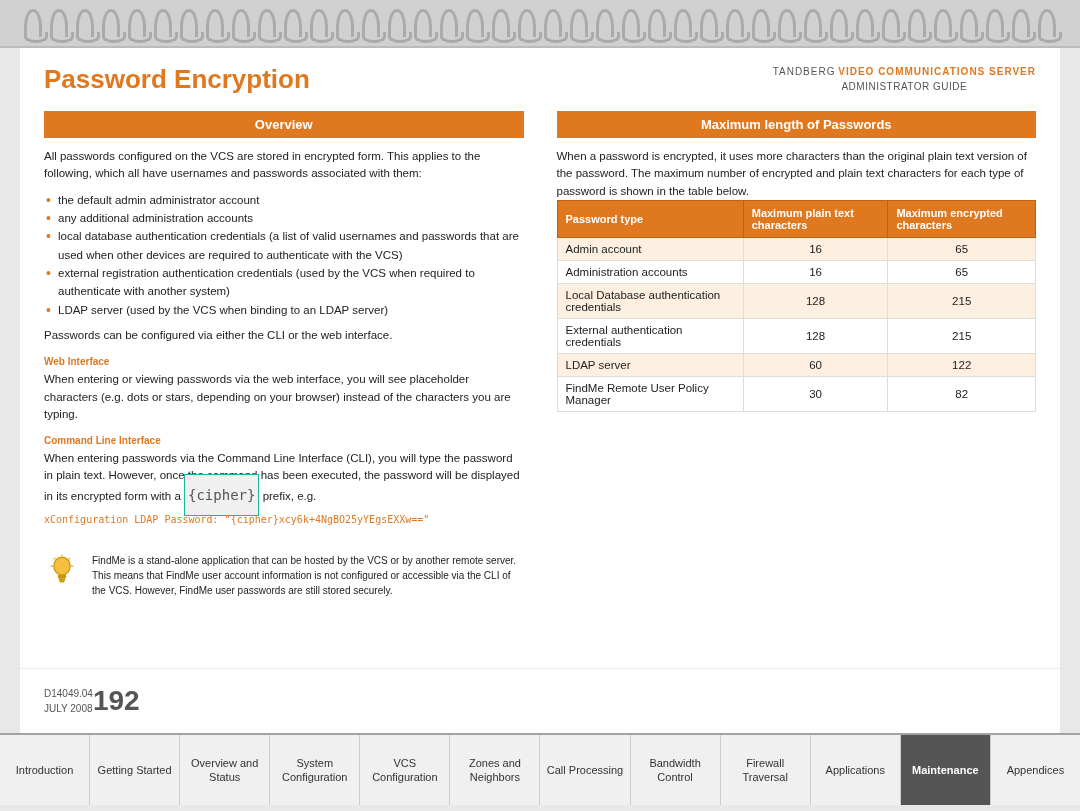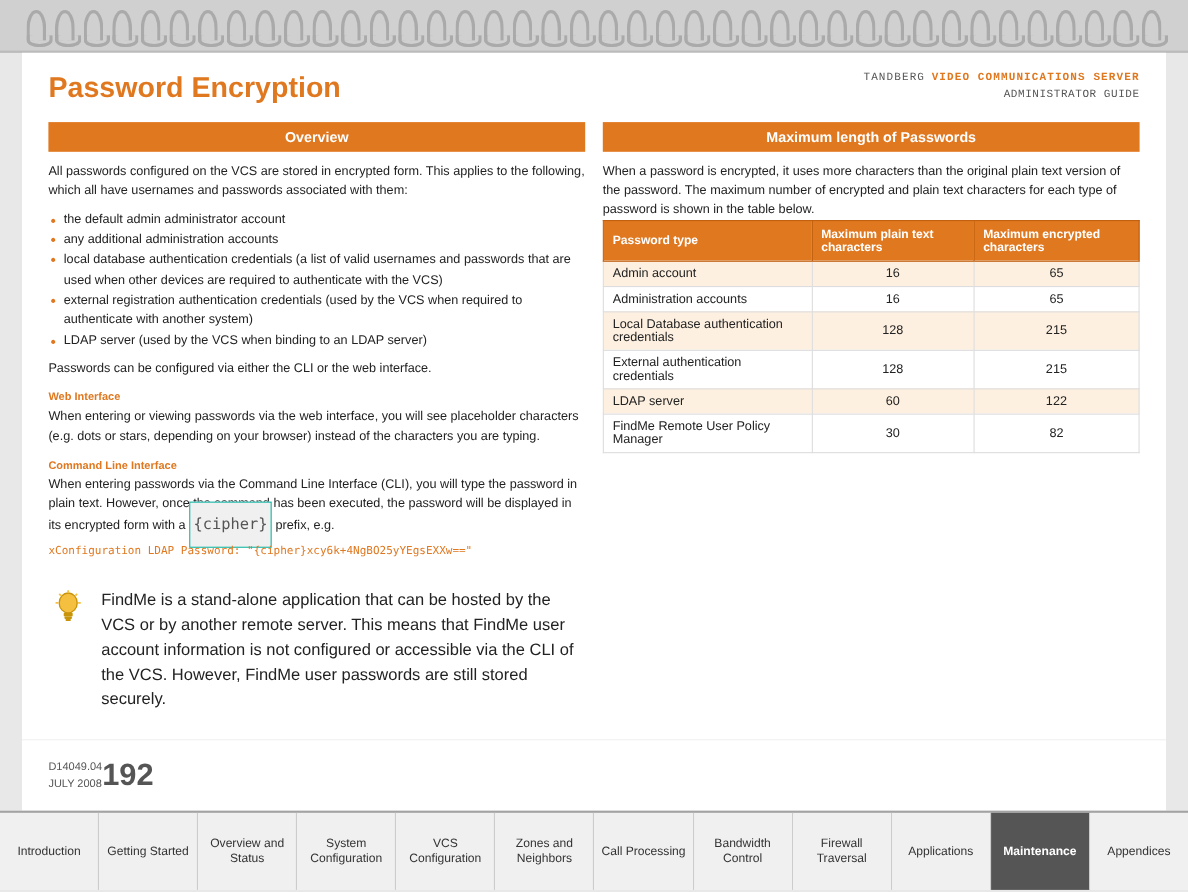--- a/index.html
+++ b/index.html
@@ -58,31 +58,30 @@
       justify-content: space-between;
       align-items: flex-start;
       margin-bottom: 16px;
     }
     .page-title {
       font-size: 26px;
       color: #e07820;
       font-weight: bold;
     }
     .brand-info {
-      text-align: right;
+      text-align: center;
       font-size: 10px;
       color: #555;
       line-height: 1.5;
-      font-family: Liberation Mono, monospace;
     }
 
     
     .content-area {
       display: flex;
-      gap: 16px;
+      gap: 33px;
     }
     .left-col {
       flex: 1;
     }
     .right-col {
       flex: 1;
     }
 
     
     .section-header {
@@ -199,21 +198,21 @@
       margin-top: 20px;
       padding: 8px 0;
       gap: 12px;
     }
     .tip-icon {
       width: 36px;
       height: 36px;
       flex-shrink: 0;
     }
     .tip-text {
-      font-size: 15px;
+      font-size: 10px;
       line-height: 1.5;
       color: #222;
     }
 
     
     .bottom-nav {
       background: #f0f0f0;
       border-top: 2px solid #a3a3a3;
       display: flex;
       height: 72px;

